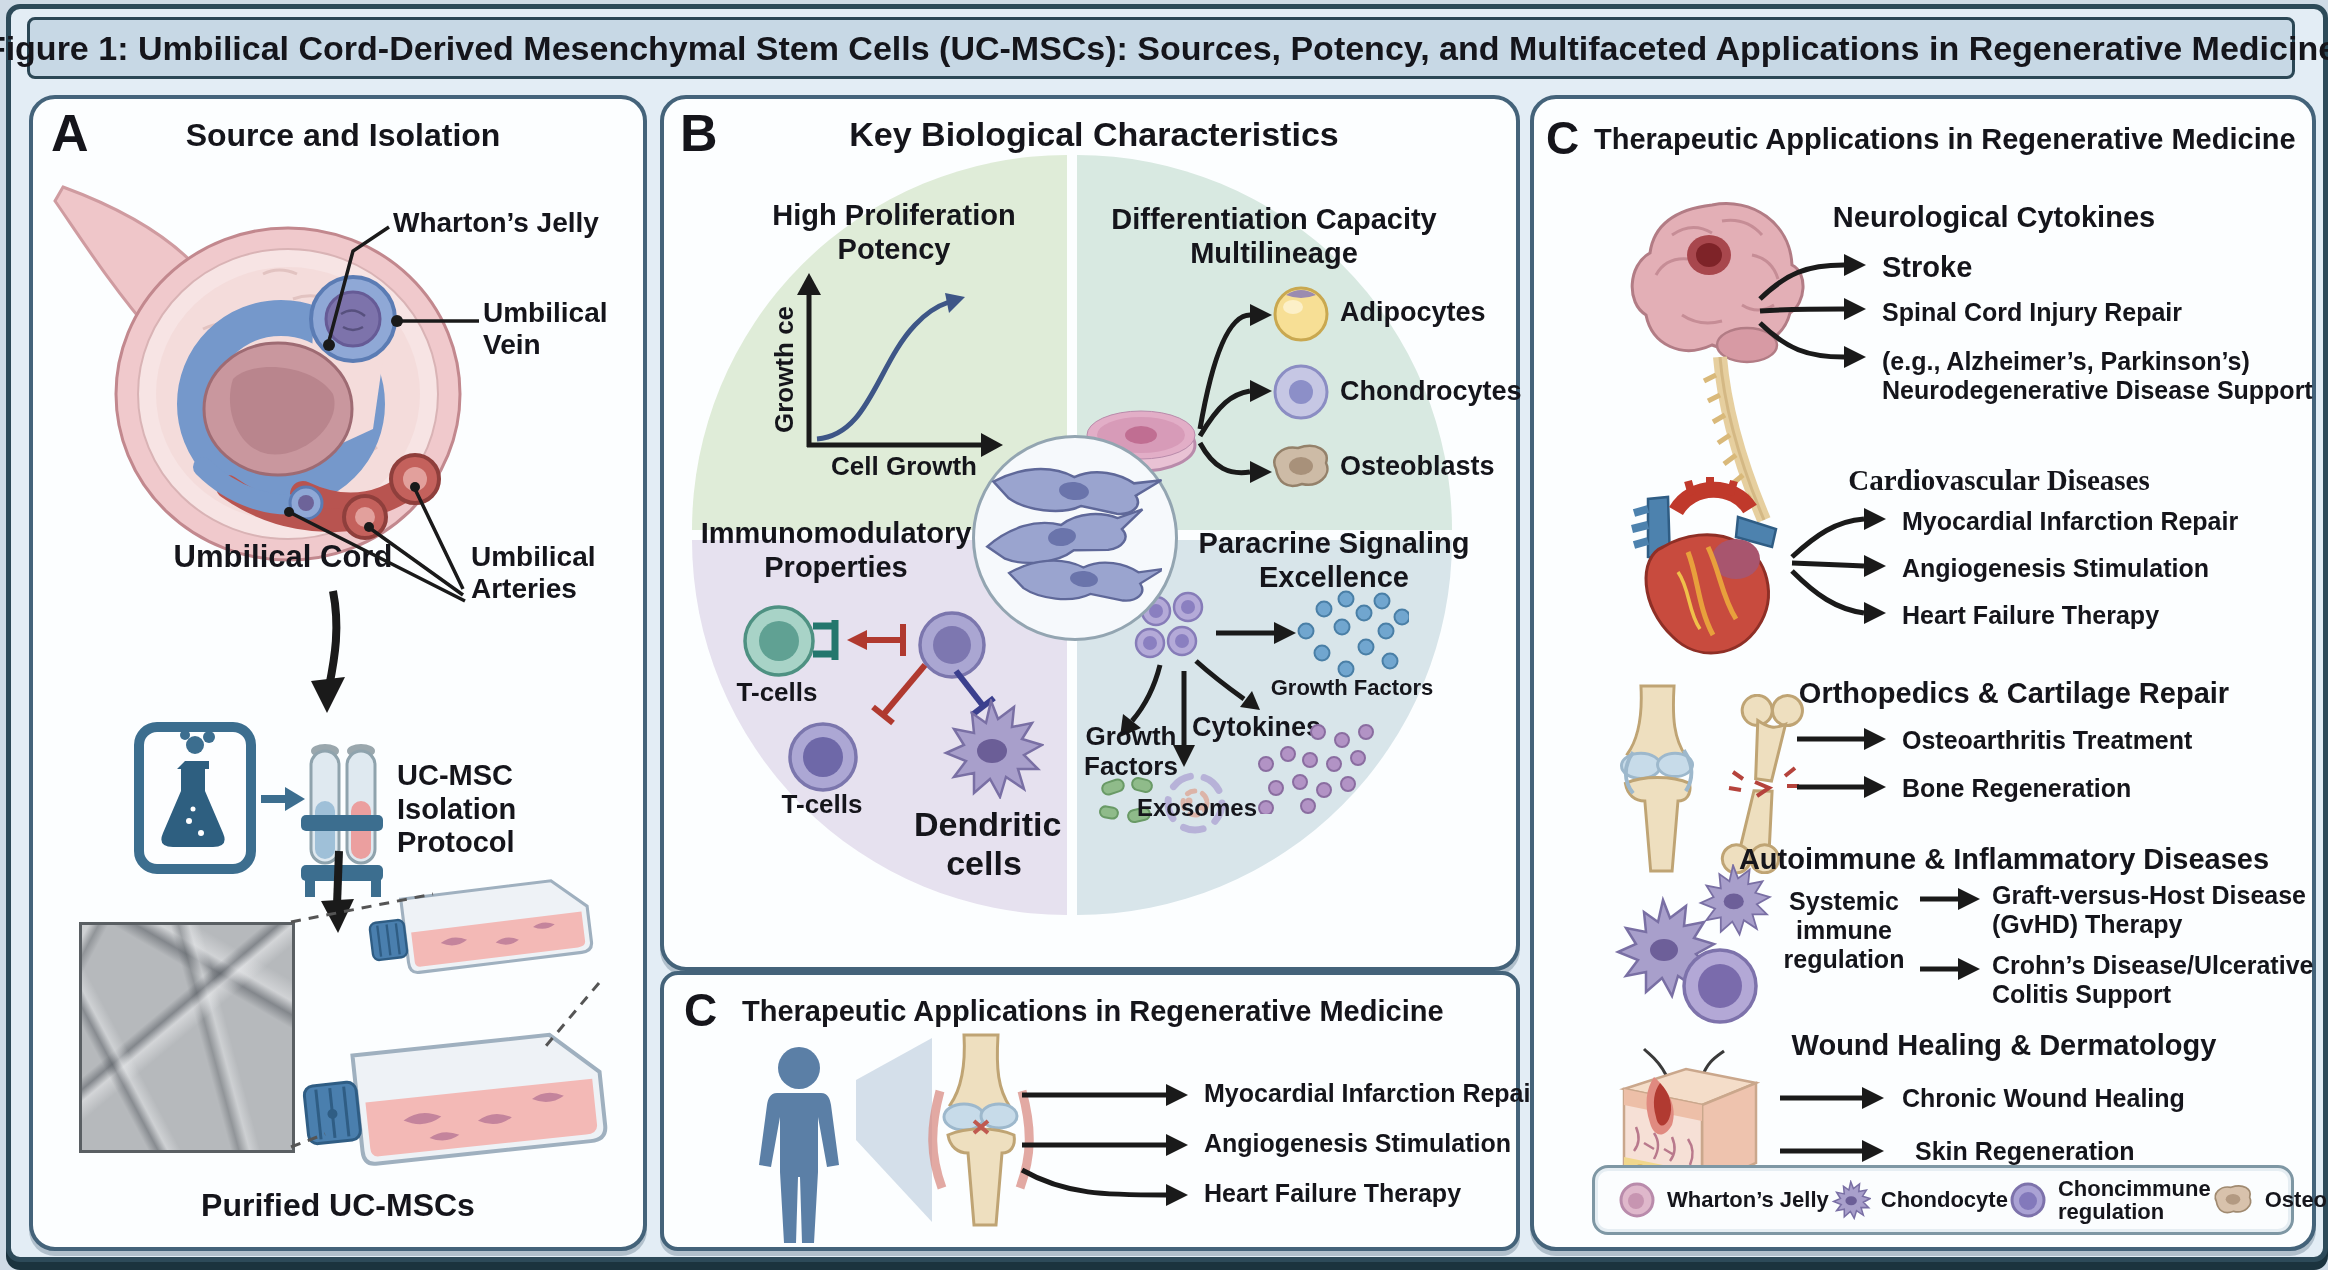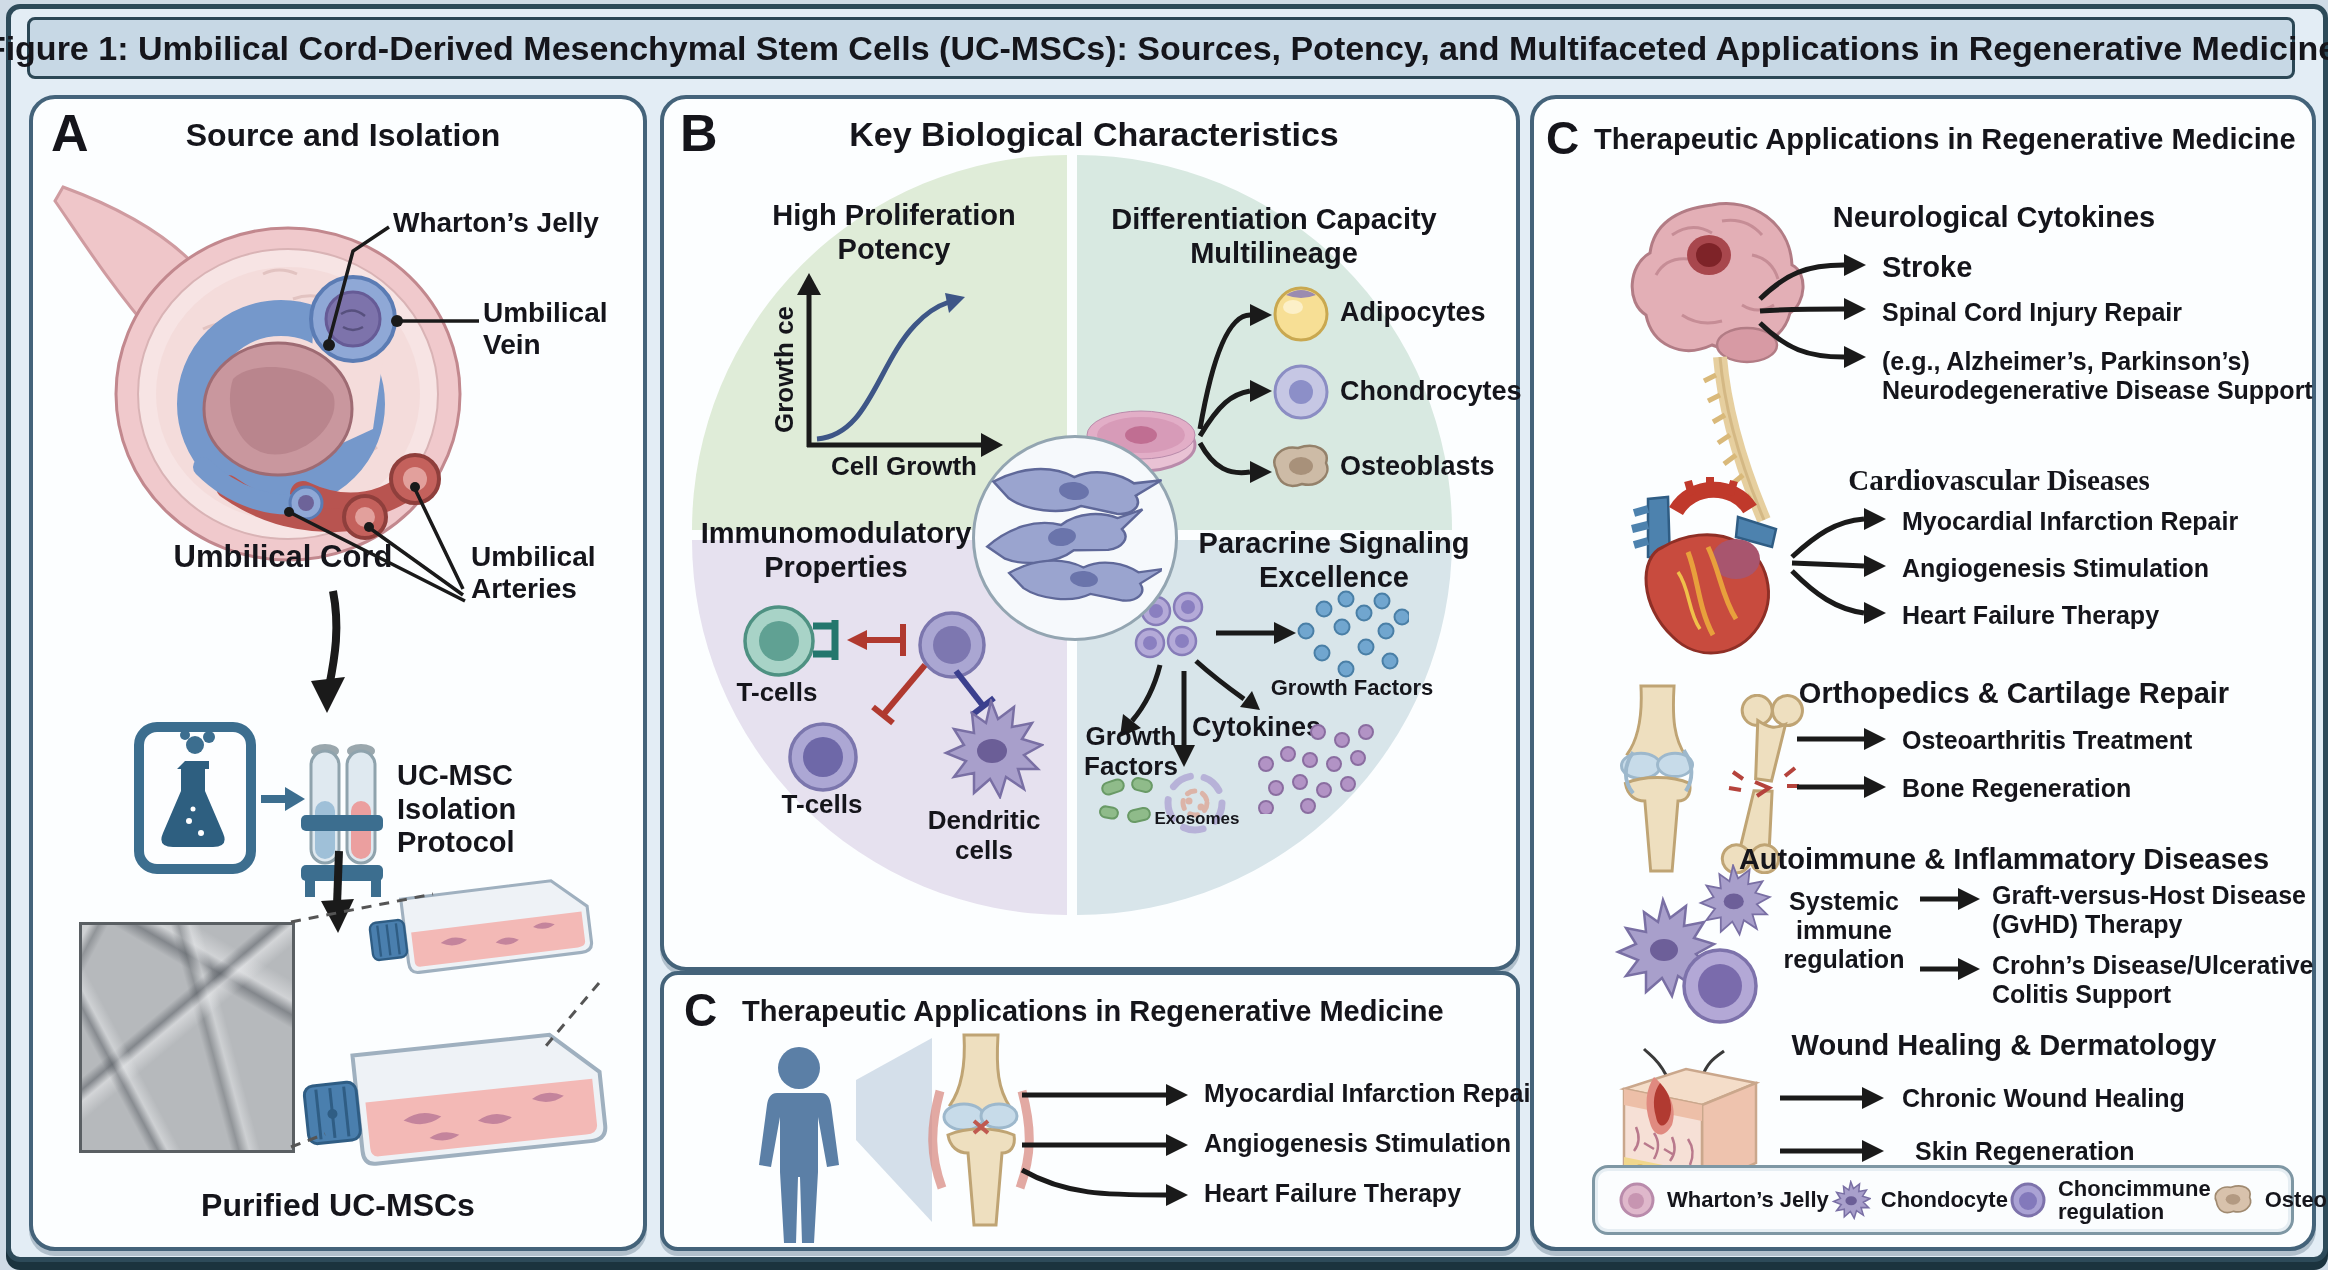--- a/index.html
+++ b/index.html
@@ -226,21 +226,21 @@
     </svg>
     <svg class="abs" style="left:121px;top:620px;" width="76" height="76" viewBox="0 0 76 76">
       <circle cx="38" cy="38" r="33" fill="#aca7d4" stroke="#7b76ad" stroke-width="3.5"></circle>
       <circle cx="38" cy="38" r="20" fill="#6e68a8"></circle>
     </svg>
     <div class="abs t ctr" style="left:98px;top:690px;width:120px;font-size:26px;">T-cells</div>
     <svg class="abs" style="left:270px;top:600px;" width="110" height="100" viewBox="0 0 110 100">
       <path d="M57 2 L64 20 L80 8 L78 28 L98 24 L88 40 L108 46 L90 56 L104 70 L84 70 L90 90 L72 78 L66 98 L56 80 L40 94 L40 74 L20 78 L32 62 L12 54 L30 46 L20 30 L40 34 L38 14 L52 24 Z" fill="#a89fcb" stroke="#796fa4" stroke-width="2.5"></path>
       <ellipse cx="58" cy="52" rx="15" ry="12" fill="#6b5e97"></ellipse>
     </svg>
-    <div class="abs t ctr lead" style="left:250px;top:706px;width:140px;font-size:26px;">
+    <div class="abs t ctr lead" style="left:250px;top:706px;width:140px;font-size:34px;">
       <div>Dendritic</div>
       <div>cells</div>
     </div>
 
     <div class="abs t ctr lead" style="left:510px;top:428px;width:320px;font-size:29px;">
       <div>Paracrine Signaling</div>
       <div>Excellence</div>
     </div>
     <svg class="abs" style="left:468px;top:492px;" width="85" height="85" viewBox="0 0 85 85">
       <g stroke="#867cb8" stroke-width="2.5" fill="#b4aad8">
@@ -319,21 +319,21 @@
           <circle cx="80" cy="40" r="7"></circle>
           <circle cx="104" cy="34" r="7"></circle>
         <circle cx="22" cy="64" r="7"></circle>
           <circle cx="46" cy="58" r="7"></circle>
           <circle cx="70" cy="66" r="7"></circle>
           <circle cx="94" cy="60" r="7"></circle>
         <circle cx="12" cy="84" r="7"></circle>
           <circle cx="54" cy="82" r="7"></circle>
       </g>
     </svg>
-    <div class="abs t ctr" style="left:448px;top:710px;width:170px;font-size:17px;text-align:center;">Exosomes</div>
+    <div class="abs t ctr" style="left:448px;top:695px;width:170px;font-size:24px;text-align:center;">Exosomes</div>
 
     <div class="abs" style="left:308px;top:336px;width:200px;height:200px;border-radius:50%;background:#f6f9fc;border:3px solid #93a5b1;"></div>
     <svg class="abs" style="left:318px;top:352px;" width="180" height="170" viewBox="0 0 180 170">
       <g fill="#9aa4cf" stroke="#5f6899" stroke-width="2.5">
         <path transform="translate(6,14) rotate(6 85 25)" d="M5 25 C30 8 60 2 85 12 C105 0 130 4 145 12 L172 6 L148 24 C156 34 146 44 131 44 L95 40 C75 52 40 50 22 40 Z"></path>
         <path transform="translate(0,62) rotate(-7 85 25) scale(0.95)" d="M5 25 C30 8 60 2 85 12 C105 0 130 4 145 12 L172 6 L148 24 C156 34 146 44 131 44 L95 40 C75 52 40 50 22 40 Z"></path>
         <path transform="translate(22,106) rotate(5 85 25) scale(0.92)" d="M5 25 C30 8 60 2 85 12 C105 0 130 4 145 12 L172 6 L148 24 C156 34 146 44 131 44 L95 40 C75 52 40 50 22 40 Z"></path>
       </g>
       <g fill="#6a74ab">
         <ellipse cx="92" cy="40" rx="15" ry="9" transform="rotate(6 92 40)"></ellipse>

